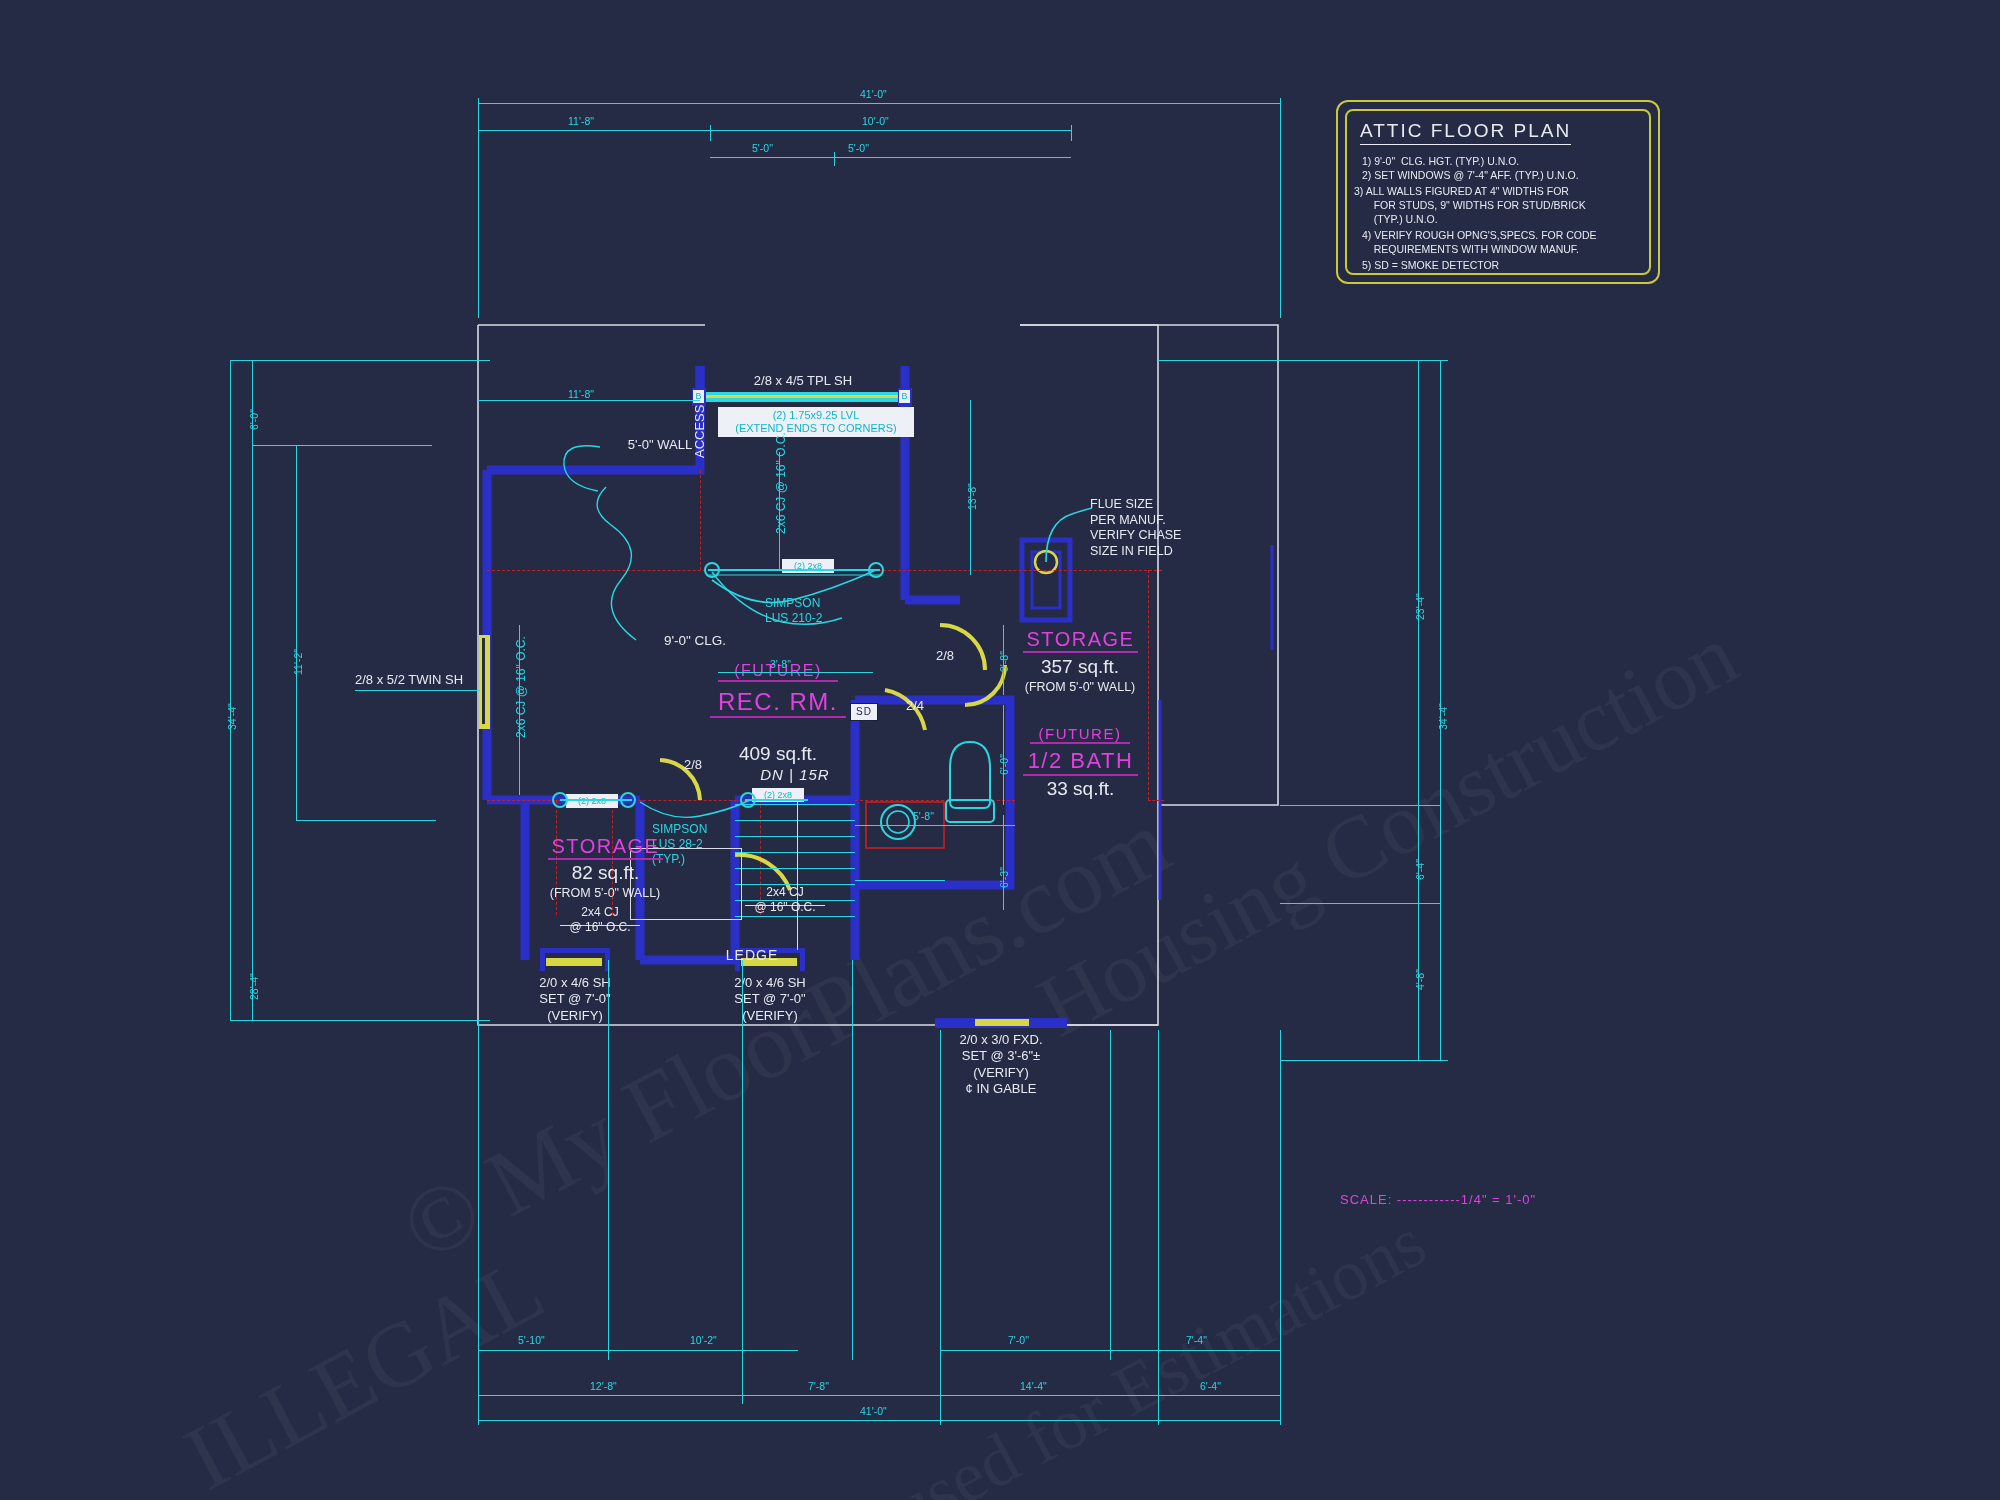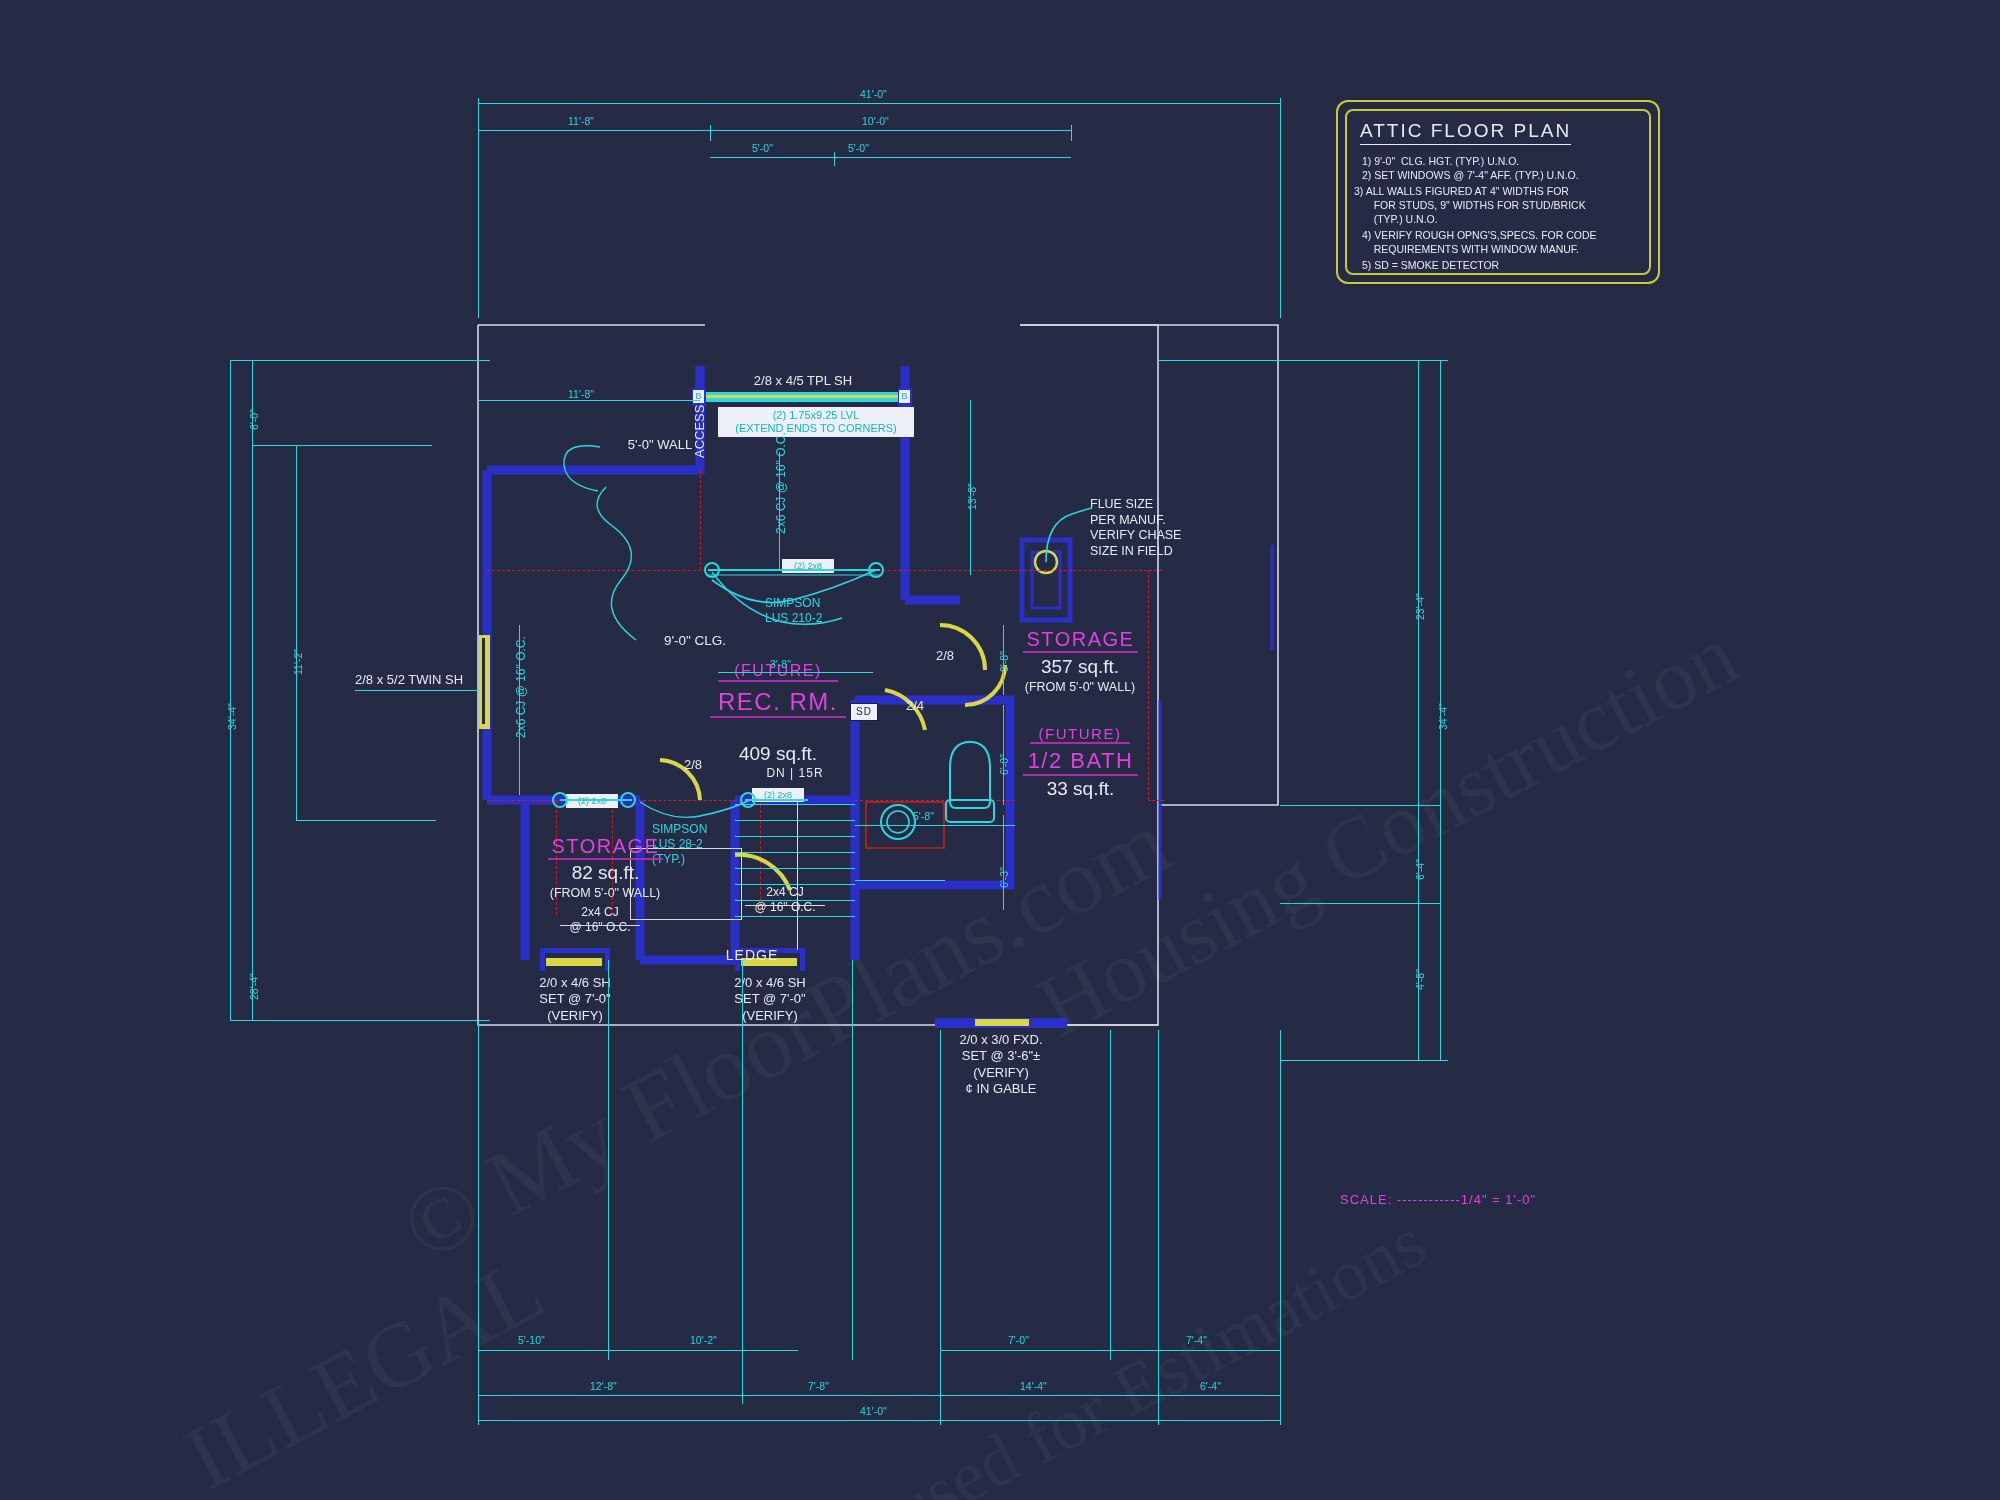--- a/index.html
+++ b/index.html
@@ -158,21 +158,21 @@
     <div class="stair" style="left:0;top:14px;width:120px;"></div>
     <div class="stair" style="left:0;top:30px;width:120px;"></div>
     <div class="stair" style="left:0;top:46px;width:120px;"></div>
     <div class="stair" style="left:0;top:62px;width:120px;"></div>
     <div class="stair" style="left:0;top:78px;width:120px;"></div>
     <div class="stair" style="left:0;top:94px;width:120px;"></div>
     <div class="stair" style="left:0;top:110px;width:120px;"></div>
     <div class="stair" style="left:0;top:126px;width:120px;"></div>
     <div class="abs" style="left:62px;top:0;width:1px;height:160px;background:#d8dae6;"></div>
   </div>
-  <div class="note" style="left:745px;top:766px;width:100px;font-size:12px;letter-spacing:1px;">DN | 15R</div>
+  <div class="note" style="left:745px;top:766px;width:100px;font-size:15px;letter-spacing:1px;font-style:italic;">DN | 15R</div>
   <div class="abs" style="left:630px;top:848px;width:110px;height:70px;border:1px solid #d8dae6;"></div>
   <div class="note" style="left:707px;top:947px;width:90px;font-size:14px;letter-spacing:1px;">LEDGE</div>
 
   <div class="sdbox" style="left:850px;top:703px;width:26px;height:16px;line-height:16px;">SD</div>
 
   <div class="tagbox" style="left:782px;top:559px;width:52px;height:14px;line-height:14px;">(2) 2x8</div>
   <div class="tagbox" style="left:566px;top:794px;width:52px;height:14px;line-height:14px;">(2) 2x8</div>
   <div class="tagbox" style="left:752px;top:788px;width:52px;height:14px;line-height:14px;">(2) 2x8</div>
 
   <svg style="left:0;top:0;width:2000px;height:1500px;">

